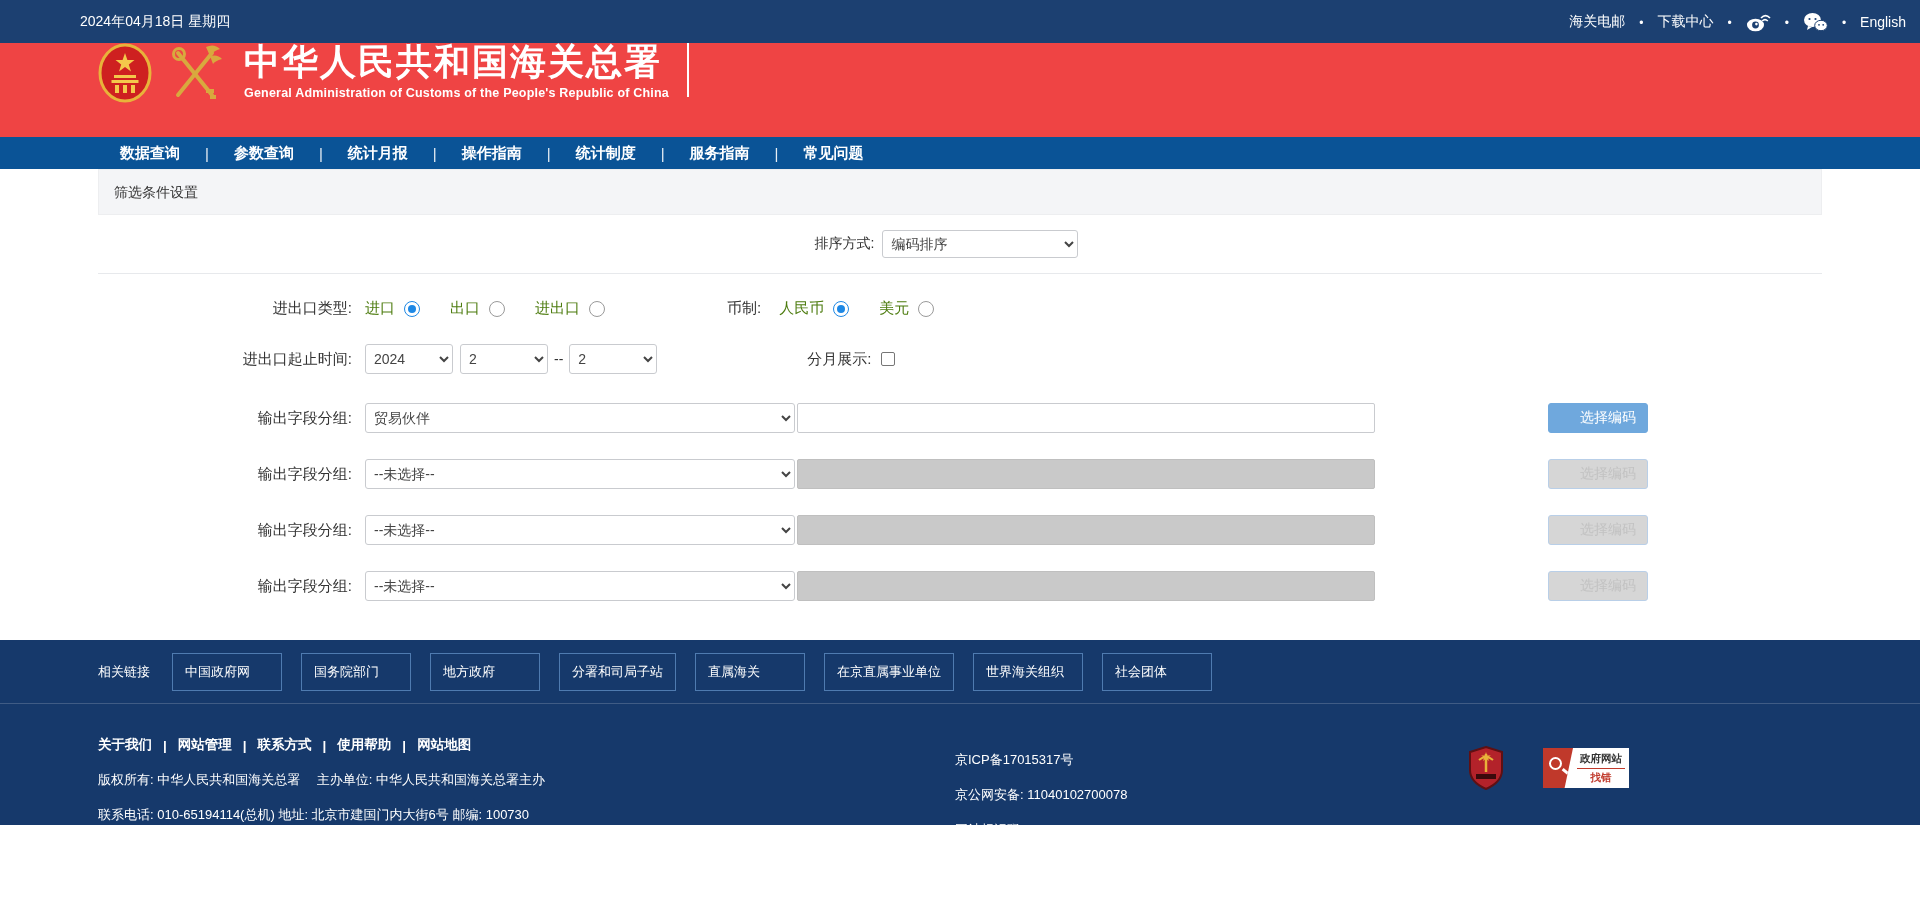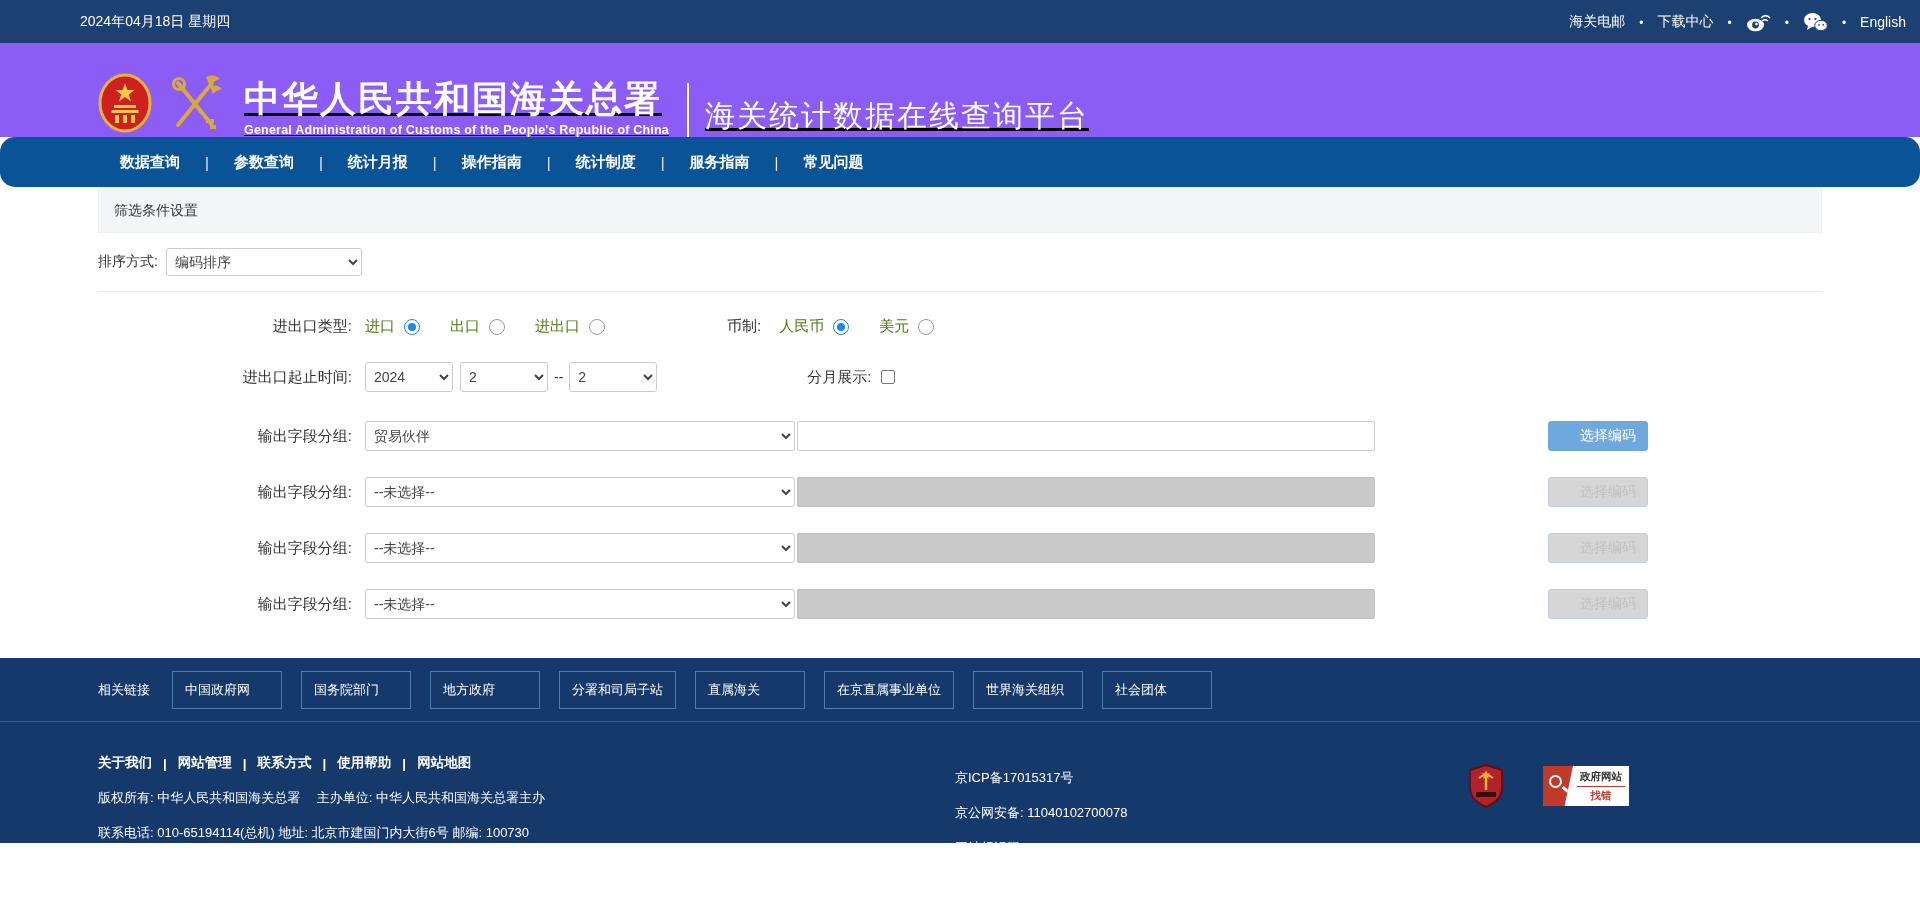--- a/index.html
+++ b/index.html
@@ -8,42 +8,42 @@
 
   
   .topbar { height:43px; background:#1C4071; display:flex; align-items:center;
     padding:0 14px 0 80px; color:#fff; font-size:14px;justify-content:flex-end; }
   .topbar-right { margin-left:auto; display:flex; align-items:center; }
   .topbar-right .tsep::before { content:"•"; font-size:12px; margin:0 14px; color:#fff; }
   .toplink { color:#fff; cursor:pointer; }
   .topicon { display:flex; align-items:center; cursor:pointer; }
 
   
-  .header { height:94px; background:#8b5cf6; display:flex; align-items:flex-end; padding-left:98px;text-decoration:underline; }
+  .header { height:94px; background:#ef4444; display:flex; align-items:flex-start; padding-left:98px; }
   .emblem { margin-right:14px; }
   .org-block { color:#fff; margin-left:6px; }
   .org-cn { font-size:36px; font-weight:bold; letter-spacing:2px; line-height:38px; }
   .org-en { font-size:12.5px; font-weight:bold; margin-top:5px; letter-spacing:0.2px; }
   .hdr-divider { width:2px; height:54px; background:#fff; margin:0 16px 0 18px; }
   .platform { color:#fff; font-size:30px; letter-spacing:2px; }
 
   
-  .nav { height:50px; background:#0A5396; display:flex; align-items:center; padding-left:120px;
-    color:#fff; font-size:15px; font-weight:bold;border-radius:15px; }
+  .nav { height:32px; background:#0A5396; display:flex; align-items:center; padding-left:120px;
+    color:#fff; font-size:15px; font-weight:bold; }
   .nav-item { cursor:pointer; }
   .nav-sep { font-weight:normal; margin:0 25px; opacity:.9; }
 
   .container { width:1724px; margin:0 auto; }
 
   
   .crumb { height:46px; background:#F4F5F7; border:1px solid #EDEEF0; line-height:44px;
     padding-left:15px; font-size:14px; color:#333; }
 
   
-  .sort-row { height:58px; display:flex; align-items:center; justify-content:flex-start;
+  .sort-row { height:58px; display:flex; align-items:center; justify-content:center;
     padding-right:27px; }
   .sort-row label { font-size:14px; color:#333; margin-right:8px; }
   select { height:30px; background:#fff; border:1px solid #C9CBCF; border-radius:3px;
     font-size:14px; color:#444; padding:0 4px; font-family:"Liberation Sans", sans-serif; }
   .sort-select { width:196px; height:28px; }
 
   .divider { border-top:1px solid #E7E9EC; }
 
   
   .form-row { display:flex; align-items:center; }
@@ -169,21 +169,20 @@
       <path d="M44 13 Q52 11 56 16 Q49 18 47 21 Z" fill="#D8A93E"></path>
       <rect x="40" y="46" width="8" height="4" fill="#D8A93E"></rect>
       <rect x="44" y="52" width="6" height="4" fill="#D8A93E"></rect>
     </svg>
   </span>
   <div class="org-block">
     <div class="org-cn">中华人民共和国海关总署</div>
     <div class="org-en">General Administration of Customs of the People's Republic of China</div>
   </div>
   <div class="hdr-divider"></div>
-  <div class="platform">海关统计数据在线查询平台</div>
 </div>
 
 <div class="nav">
   <span class="nav-item">数据查询</span>
   <span class="nav-sep">|</span>
   <span class="nav-item">参数查询</span>
   <span class="nav-sep">|</span>
   <span class="nav-item">统计月报</span>
   <span class="nav-sep">|</span>
   <span class="nav-item">操作指南</span>

